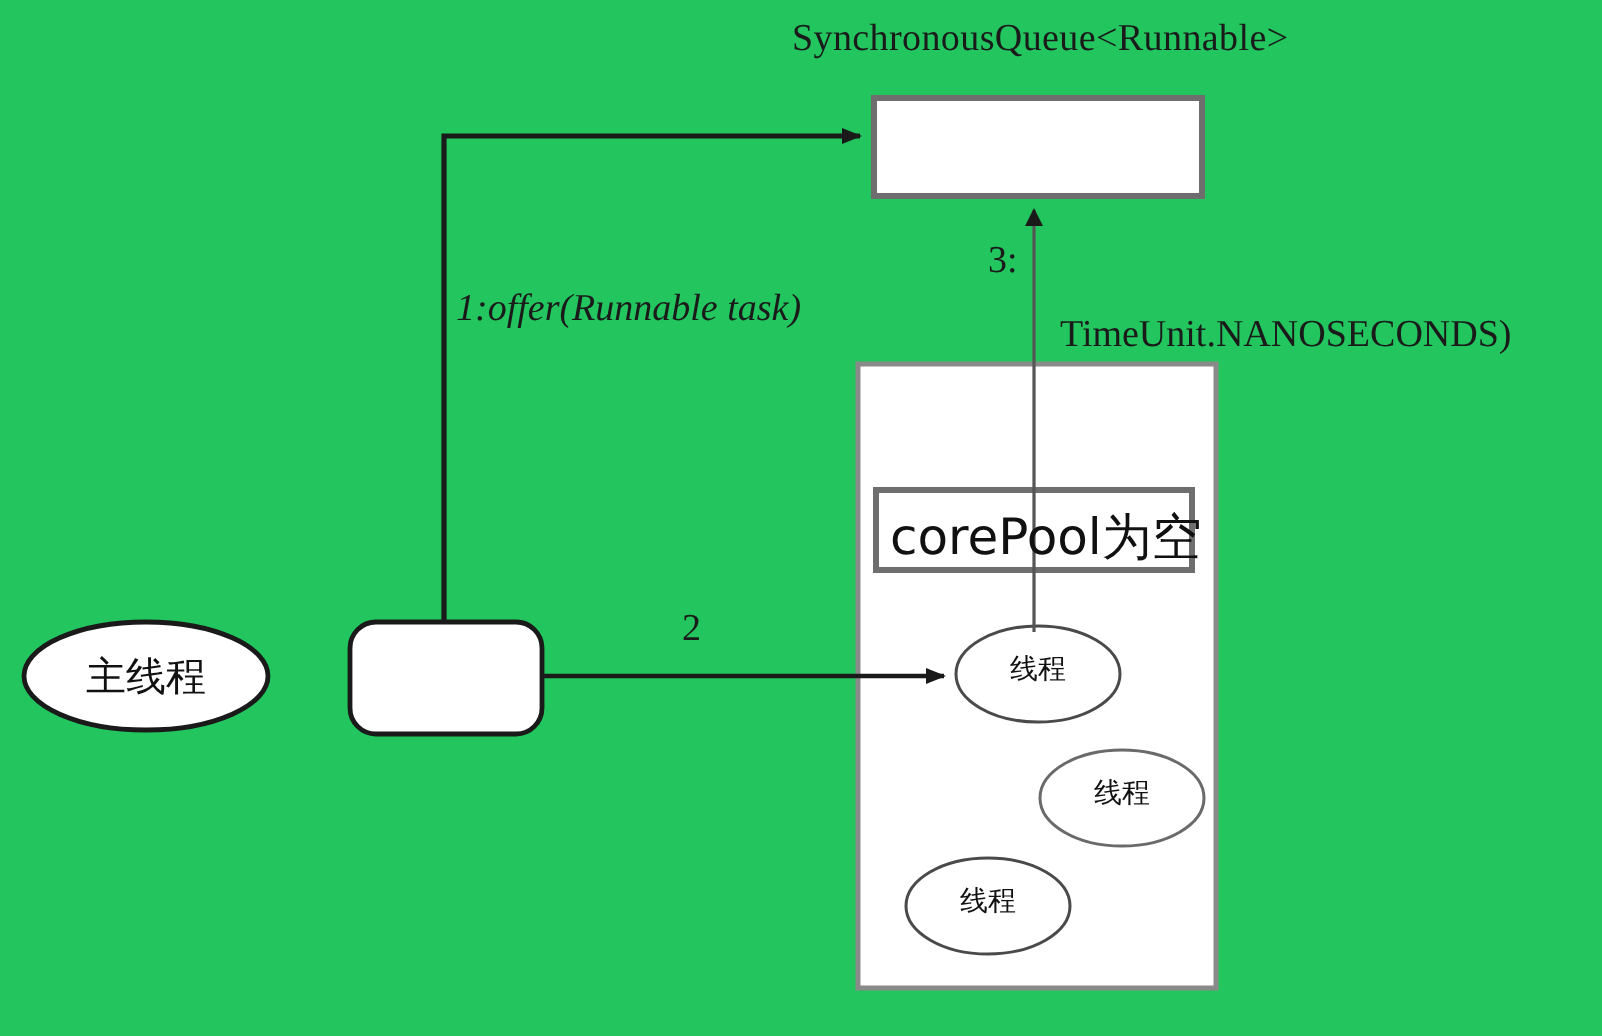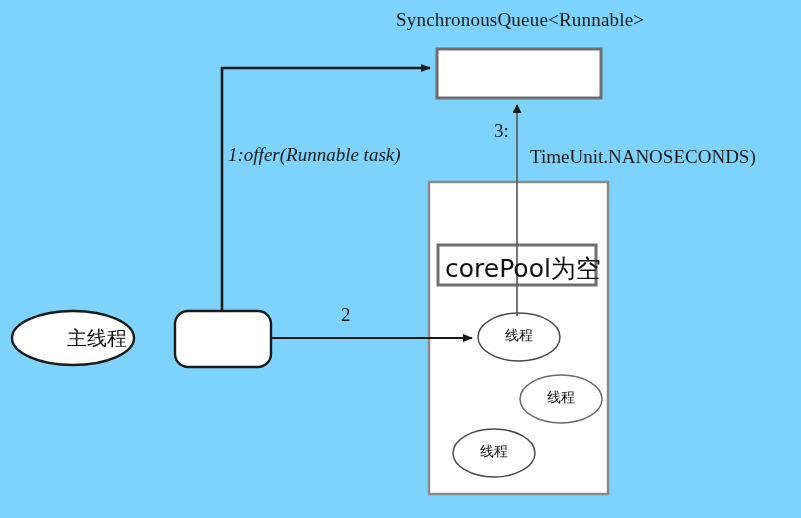--- a/index.html
+++ b/index.html
@@ -8,21 +8,21 @@
     padding: 0;
     background: #ffffff;
   }
   body {
     font-family: "Liberation Serif", "DejaVu Serif", serif;
   }
   #canvas {
     position: relative;
     width: 801px;
     height: 518px;
-    background: #7dd3fc;
+    background: #22c55e;
     overflow: hidden;
   }
   #canvas svg.layer {
     position: absolute;
     left: 0;
     top: 0;
     width: 801px;
     height: 518px;
     pointer-events: none;
   }
@@ -55,21 +55,20 @@
     line-height: 1;
   }
   .cjk {
     font-family: "DejaVu Sans", "Liberation Sans", sans-serif;
   }
   .node-exec {
     font-size: 20px;
   }
   .node-main {
     font-size: 20px;
-    padding-left: 24px;
   }
   .node-thread {
     font-size: 14px;
   }
   .node-pool {
     font-size: 19px;
   }
   .node-core {
     font-size: 25px;
   }
@@ -112,21 +111,21 @@
 
   <div class="lbl lbl-title" style="left:396px; top:9px;">SynchronousQueue&lt;Runnable&gt;</div>
 
   <div class="lbl lbl-code" style="left:228px; top:144px;font-style:italic;">1:offer(Runnable task)</div>
 
   <div class="lbl lbl-num" style="left:341px; top:304px;">2</div>
 
   <div class="lbl lbl-step" style="left:494px; top:120px;">3:</div>
 
 
-  <div class="lbl lbl-code" style="left:530px; top:146px;">TimeUnit.NANOSECONDS)</div>
+  <div class="lbl lbl-code" style="left:530px; top:157px;">TimeUnit.NANOSECONDS)</div>
 
   <div class="node-text node-main cjk" style="left:13px; top:328px; width:120px;">主线程</div>
 
 
 
   <div class="node-text node-core cjk" style="left:445px; top:256px;">corePool为空</div>
 
   <div class="node-text node-thread cjk" style="left:479px; top:328px; width:80px;">线程</div>
 
   <div class="node-text node-thread cjk" style="left:521px; top:390px; width:80px;">线程</div>

